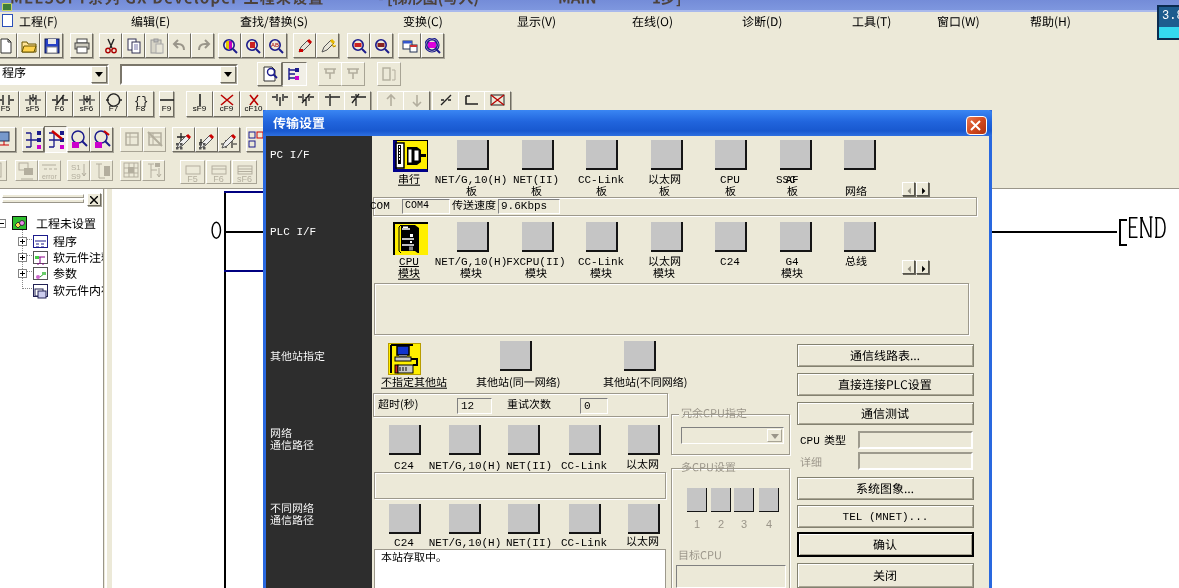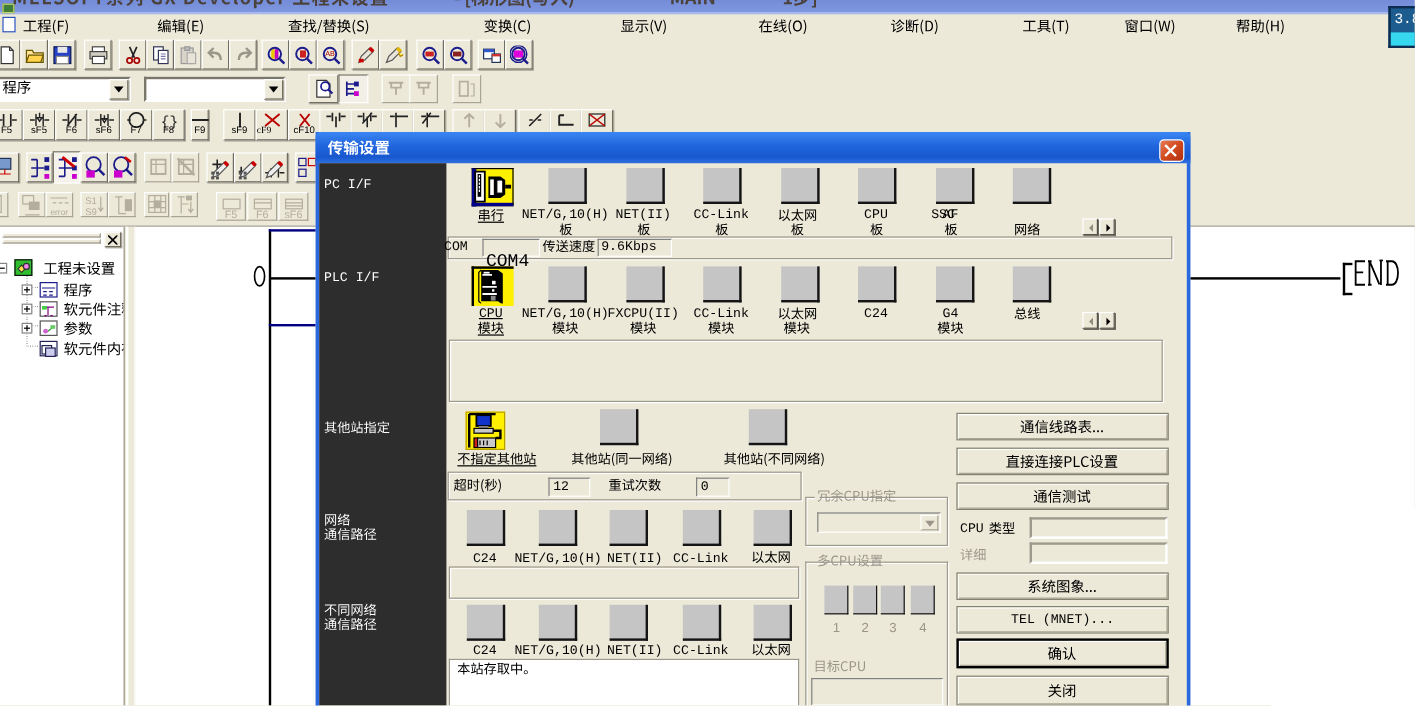--- a/index.html
+++ b/index.html
@@ -381,21 +381,21 @@
 <div class="tb" style="left:186px;top:91px;width:27px;height:26px">
     <svg width="18" height="14" viewBox="0 0 18 14" style="position:absolute;left:50%;top:1px;transform:translateX(-50%)">
       <path d="M9 1v12" stroke="#222" stroke-width="1.6"></path>
     </svg>
     <div style="position:absolute;left:0;right:0;top:12px;text-align:center;font-size:8px;font-family:'Liberation Sans';color:#000">sF9</div>
   </div>
 <div class="tb" style="left:213px;top:91px;width:27px;height:26px">
     <svg width="18" height="14" viewBox="0 0 18 14" style="position:absolute;left:50%;top:1px;transform:translateX(-50%)">
       <path d="M3 2l12 10M15 2L3 12" stroke="#b00" stroke-width="1.6"></path>
     </svg>
-    <div style="position:absolute;left:0;right:0;top:12px;font-size:8px;font-family:Liberation Serif, serif;color:#000">cF9</div>
+    <div style="position:absolute;left:0;right:0;top:12px;text-align:center;font-size:8px;font-family:Liberation Sans, sans-serif;color:#000">cF9</div>
   </div>
 <div class="tb" style="left:240px;top:91px;width:27px;height:26px">
     <svg width="18" height="14" viewBox="0 0 18 14" style="position:absolute;left:50%;top:1px;transform:translateX(-50%)">
       <path d="M5 2l8 10M13 2L5 12" stroke="#b00" stroke-width="1.6"></path>
     </svg>
     <div style="position:absolute;left:0;right:0;top:12px;text-align:center;font-size:8px;font-family:'Liberation Sans';color:#000">cF10</div>
   </div>
 <div class="tb" style="left:266px;top:91px;width:27px;height:26px">
     <svg width="18" height="14" viewBox="0 0 18 14" style="position:absolute;left:50%;top:1px;transform:translateX(-50%)">
       <path d="M1 4h4M13 4h4M6 1v7M12 1v7M9 4v9" stroke="#222" stroke-width="1.4" fill="none"></path>
@@ -831,21 +831,21 @@
   </svg>
 <div style="position:absolute;left:902px;top:182px;width:13px;height:14px;background:#ece9d8;border:1px solid;border-color:#fff #55534a #55534a #fff;box-shadow:1px 1px 0 #6b695e"><svg width="11" height="13" viewBox="0 0 11 14">
       <path d="M8 4L4.5 7.5L8 11z" fill="#8f8b7e"></path>
     </svg></div>
 <div style="position:absolute;left:916px;top:182px;width:13px;height:14px;background:#ece9d8;border:1px solid;border-color:#fff #55534a #55534a #fff;box-shadow:1px 1px 0 #6b695e"><svg width="11" height="13" viewBox="0 0 11 14">
       <path d="M5 4l3.5 3.5L5 11z" fill="#000"></path>
     </svg></div>
 <div class="etch" style="left:373px;top:197px;width:604px;height:19px"></div>
 <div class="a mono" style="left:370px;top:200px;font-size:11px;color:#000">COM</div>
 <div class="sunk" style="left:402px;top:199px;width:48px;height:15px"></div>
-<div class="a mono" style="left:405px;top:210px;font-size:15px;color:#000">COM4</div>
+<div class="a mono" style="left:405px;top:200px;font-size:10px;color:#000">COM4</div>
 <svg class="t " style="left:452.0px;top:200px;" width="45" height="15" viewBox="0 0 45 15">
     <g fill="#000" transform="translate(0,9.2) scale(0.011000,-0.011000)">
       <use href="#q104" x="0"></use>
       <use href="#q105" x="1000"></use>
       <use href="#q106" x="2000"></use>
       <use href="#q107" x="3000"></use>
     </g>
   </svg>
 <div class="sunk" style="left:498px;top:199px;width:62px;height:15px"></div>
 <div class="a mono" style="left:501px;top:200px;font-size:11px;color:#000">9.6Kbps</div>

